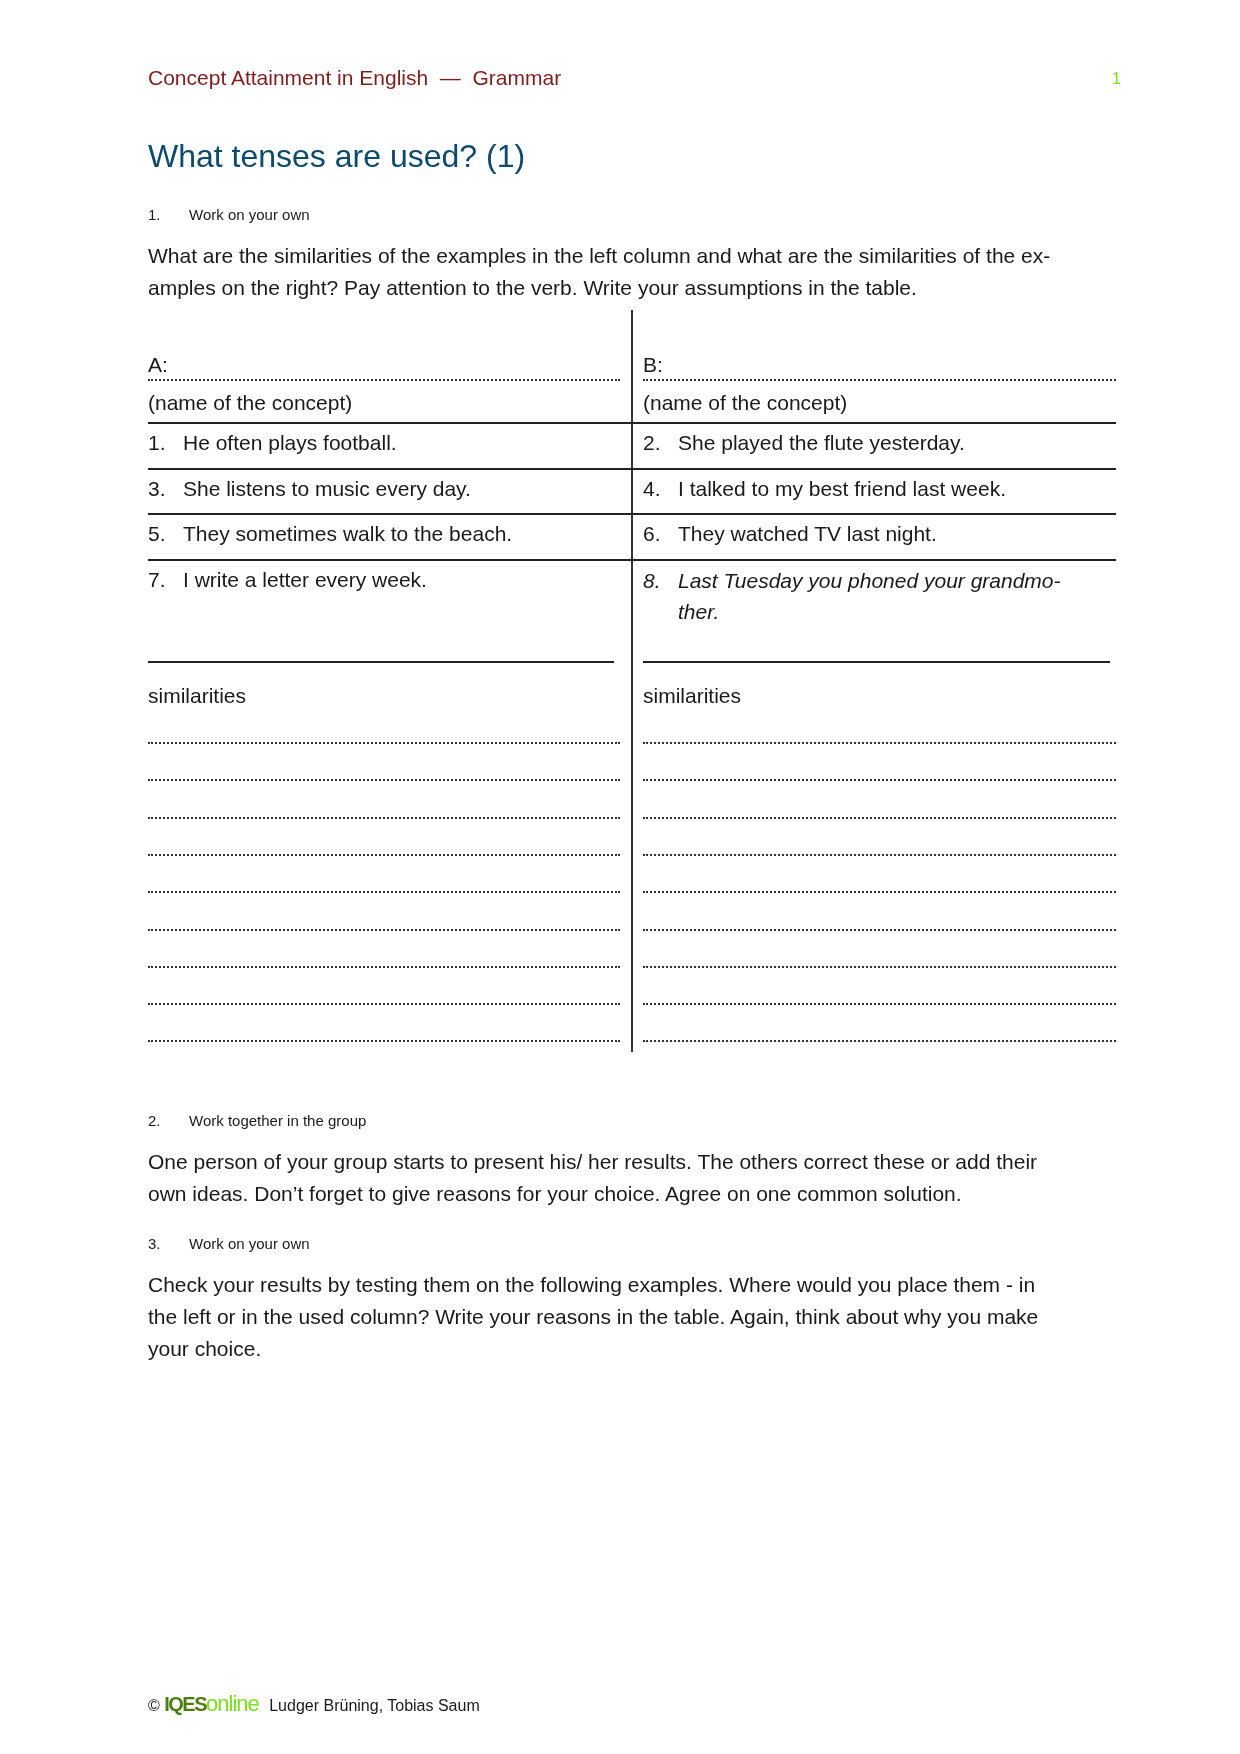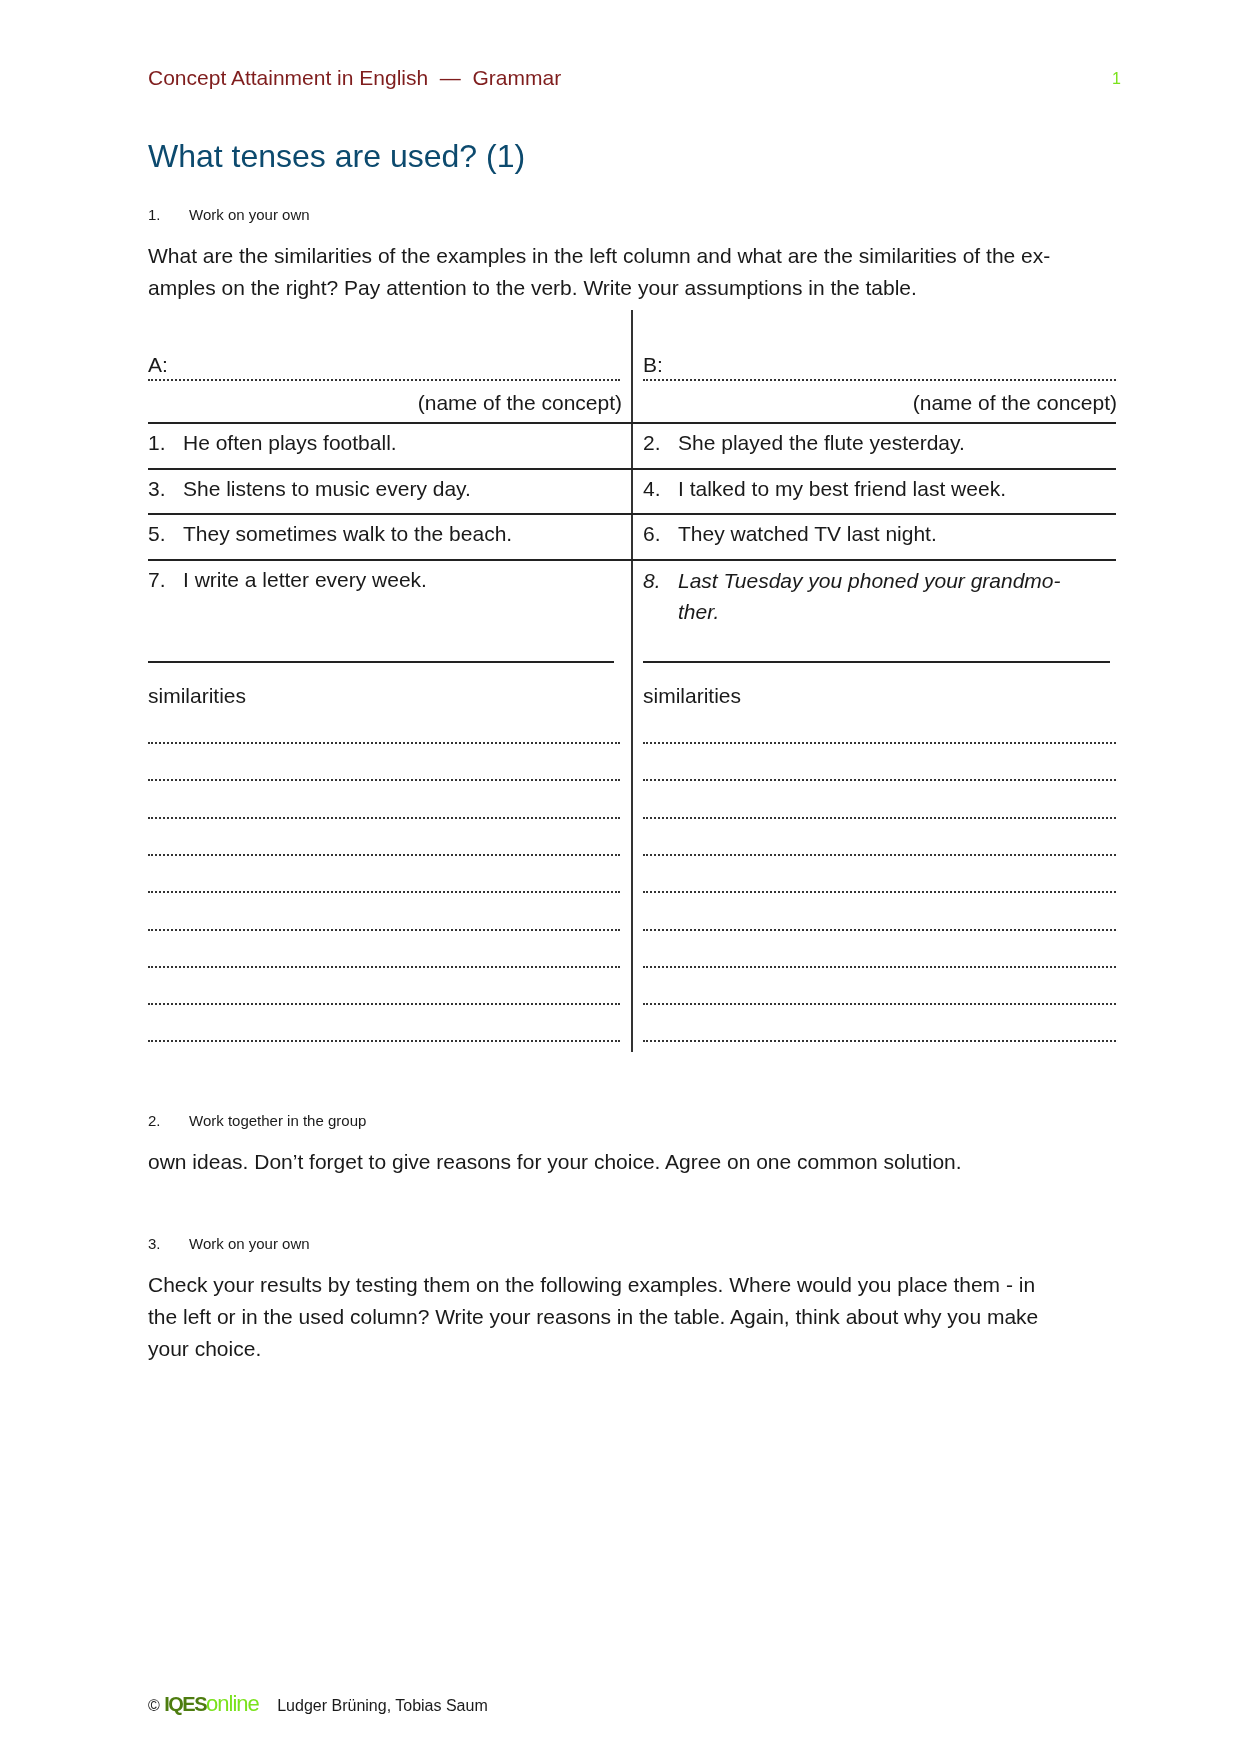--- a/index.html
+++ b/index.html
@@ -9,29 +9,29 @@
   .hdr { top:66px; left:148px; font-size:21px; color:#7f1d1d; white-space:pre; }
   .pgnum { top:70px; left:1112px; font-size:16px; color:#7ae21c; }
   .title { top:138px; left:148px; font-size:32px; color:#0c4a6e; }
   .step { left:148px; font-size:15px; }
   .step .num { display:inline-block; width:41px; }
   .para { left:148px; width:960px; font-size:21px; line-height:32px; }
   .vline { position:absolute; left:631px; width:2px; background:#333; top:310px; height:742px; }
   .dotline { position:absolute; height:0; border-bottom:2px dotted #333; }
   .rule { position:absolute; height:0; border-top:2px solid #222; }
   .lbl { font-size:21px; }
-  .concept { font-size:21px; text-align:right; width:474px; }
+  .concept { font-size:21px; text-align:left; width:474px; }
   .ex { font-size:21px; white-space:nowrap; }
   .ex .n { display:inline-block; width:35px; }
   .ex.it { }
   .ex2 { font-size:21px; font-style:italic; line-height:31px; width:480px; }
   .ex2 .n { display:inline-block; width:35px; }
   .foot { top:1691px; left:148px; font-size:16px; white-space:nowrap; }
   .logo-a { font-size:20px; letter-spacing:-1.5px; color:#4d7c0f;font-weight:bold; }
-  .logo-b { font-size:22px; letter-spacing:-1px; color:#7ae21c; margin-right:14px; }
+  .logo-b { font-size:22px; letter-spacing:-1px; color:#7ae21c; margin-right:6px; }
 </style>
 </head>
 <body>
 
 <div class="abs hdr"><span>Concept Attainment in English</span>  <span>—</span>  <span>Grammar</span></div>
 <div class="abs pgnum">1</div>
 
 <div class="abs title">What tenses are used? (1)</div>
 
 <div class="abs step" style="top:206px;"><span class="num">1.</span><span>Work on your own</span></div>
@@ -92,20 +92,21 @@
       <div class="dotline" style="left: 643px; width: 473px; top: 891px;"></div>
       <div class="dotline" style="left: 643px; width: 473px; top: 929px;"></div>
       <div class="dotline" style="left: 643px; width: 473px; top: 966px;"></div>
       <div class="dotline" style="left: 643px; width: 473px; top: 1003px;"></div>
       <div class="dotline" style="left: 643px; width: 473px; top: 1040px;"></div>
     </div>
 </div>
 
 <div class="abs step" style="top:1112px;"><span class="num">2.</span><span>Work together in the group</span></div>
 <div class="abs para" style="top:1146px;">
+  <div>One person of your group starts to present his/ her results. The others correct these or add their</div>
   <div>own ideas. Don’t forget to give reasons for your choice. Agree on one common solution.</div>
 </div>
 
 <div class="abs step" style="top:1235px;"><span class="num">3.</span><span>Work on your own</span></div>
 <div class="abs para" style="top:1269px;">
   <div>Check your results by testing them on the following examples. Where would you place them - in</div>
   <div>the left or in the used column? Write your reasons in the table. Again, think about why you make</div>
   <div>your choice.</div>
 </div>
 

